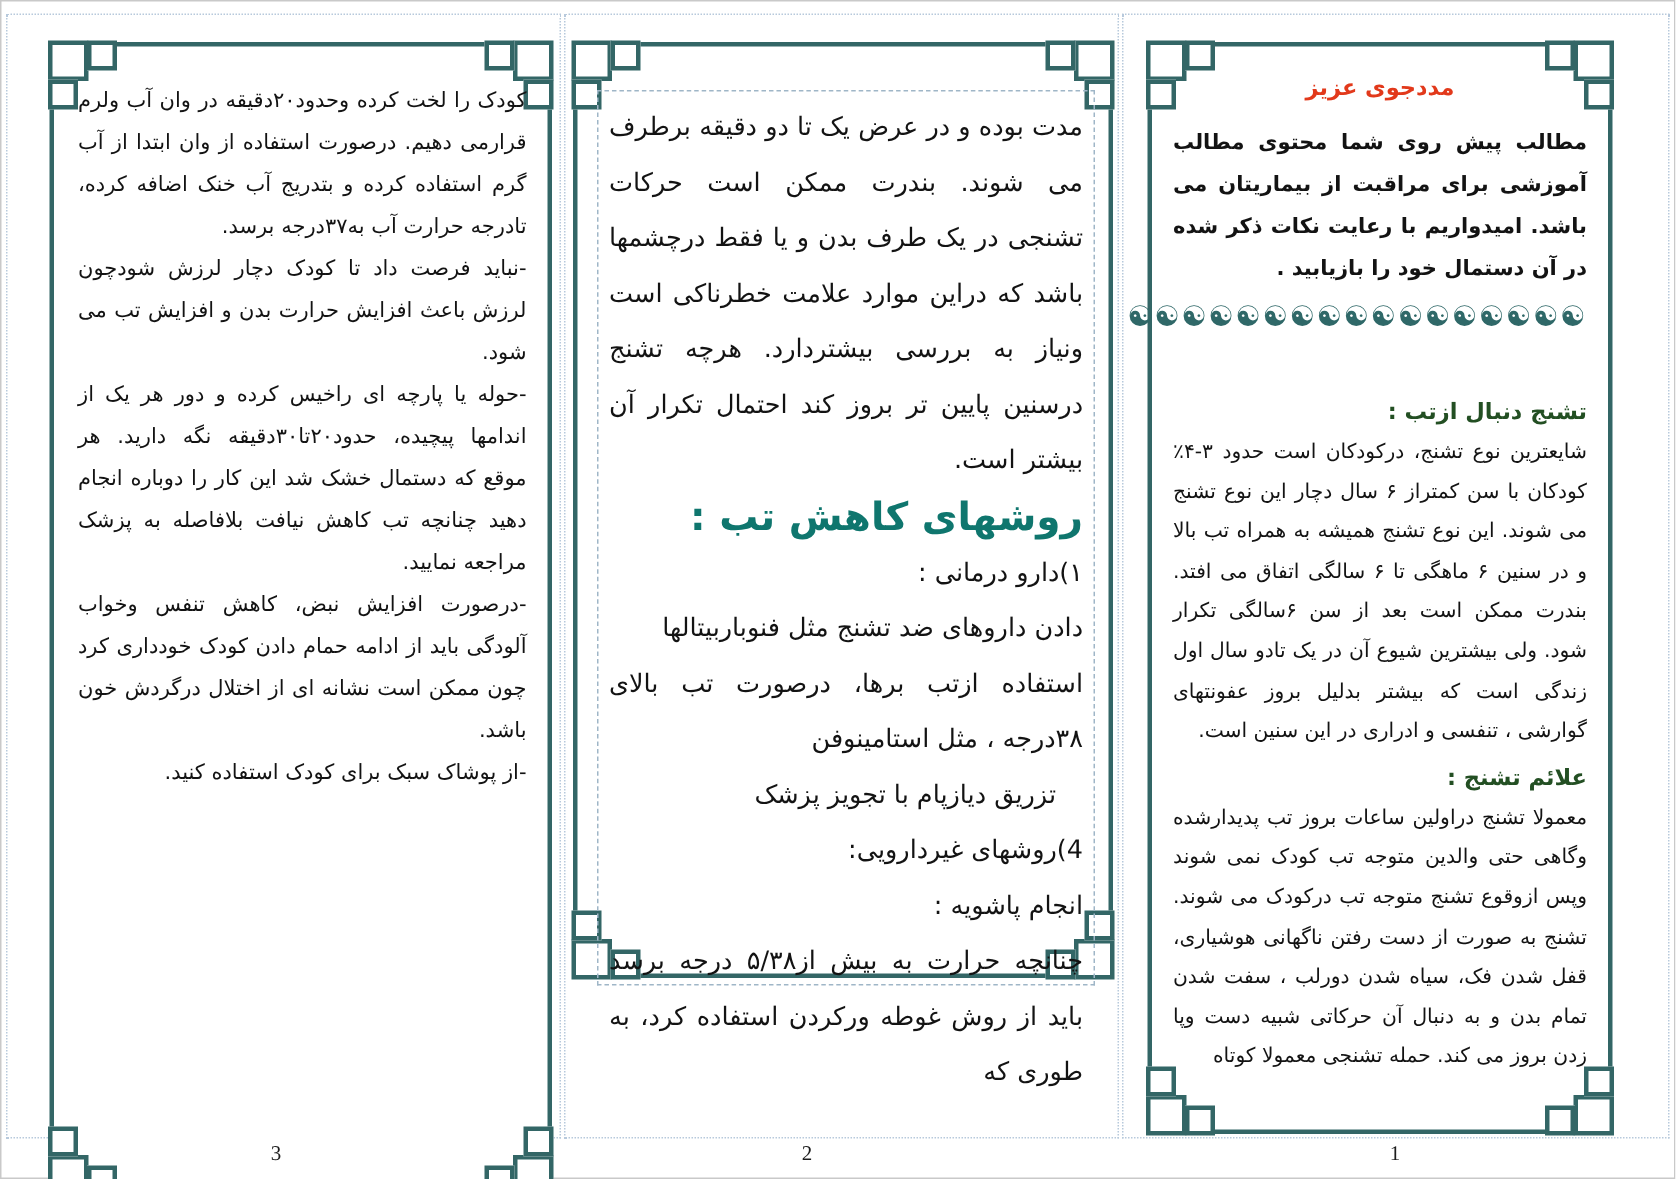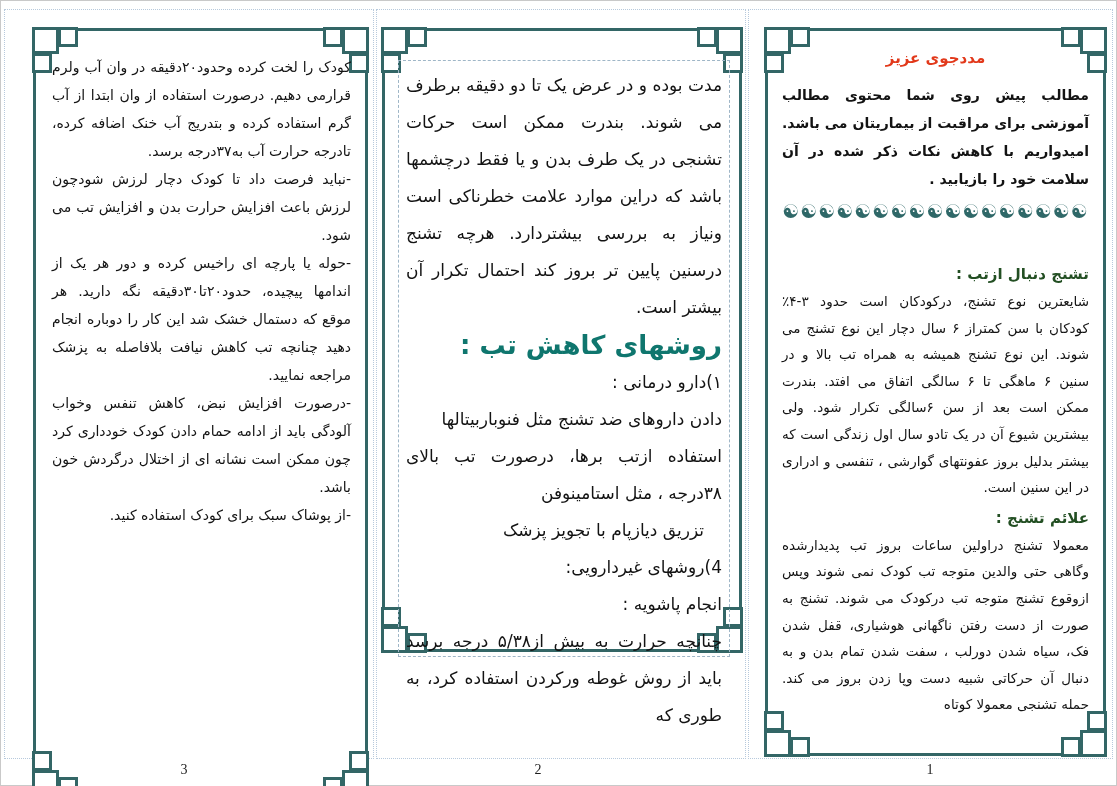--- a/index.html
+++ b/index.html
@@ -13,21 +13,21 @@
   
   .colbox{position:absolute;top:8px;height:750px;border:1px dotted #b7c9dc;box-sizing:border-box;}
   #colbox-3{left:3px;width:370px;}
   #colbox-2{left:375px;width:370px;}
   #colbox-1{left:747px;width:365px;}
 
   
   .sheet{position:absolute;top:27px;border:3px solid #336666;background:#fff;box-sizing:border-box;}
   #sheet-3{left:32px;width:335px;height:768px;}
   #sheet-2{left:381px;width:360px;height:624px;}
-  #sheet-1{left:764px;width:341px;height:728px;border-radius:19px;}
+  #sheet-1{left:764px;width:310px;height:728px;border-radius:19px;}
 
   
   .corner{position:absolute;width:52px;height:52px;pointer-events:none;}
   .corner .sq{position:absolute;box-sizing:border-box;background:#fff;border:3px solid #336666;}
   .sq.big{width:27px;height:27px;}
   .sq.small{width:20px;height:20px;}
   .corner.tl{left:-4px;top:-4px;}
   .corner.tl .big{left:0;top:0;}
   .corner.tl .n1{left:26px;top:0;}
   .corner.tl .n2{left:0;top:26px;}
@@ -164,21 +164,21 @@
         <span class="sq small n1"></span>
         <span class="sq small n2"></span>
       </div>
     <div class="corner br">
         <span class="sq big"></span>
         <span class="sq small n1"></span>
         <span class="sq small n2"></span>
       </div>
     <div class="content">
       <p class="p1-title">مددجوی عزیز</p>
-      <p class="p1-intro">مطالب پیش روی شما محتوی مطالب آموزشی برای مراقبت از بیماریتان می باشد. امیدواریم با کاهش نکات ذکر شده در آن سلامت خود را بازیابید .</p>
+      <p class="p1-intro">مطالب پیش روی شما محتوی مطالب آموزشی برای مراقبت از بیماریتان می باشد. امیدواریم با رعایت نکات ذکر شده در آن دستمال خود را بازیابید .</p>
       <p class="ornament-row">☯☯☯☯☯☯☯☯☯☯☯☯☯☯☯☯☯</p>
       <p class="p1-h first">تشنج دنبال ازتب :</p>
       <p class="p1-body">شایعترین نوع تشنج، درکودکان است حدود ۳-۴٪ کودکان با سن کمتراز ۶ سال دچار این نوع تشنج می شوند. این نوع تشنج همیشه به همراه تب بالا و در سنین ۶ ماهگی تا ۶ سالگی اتفاق می افتد. بندرت ممکن است بعد از سن ۶سالگی تکرار شود. ولی بیشترین شیوع آن در یک تادو سال اول زندگی است که بیشتر بدلیل بروز عفونتهای گوارشی ، تنفسی و ادراری در این سنین است.</p>
       <p class="p1-h">علائم تشنج :</p>
       <p class="p1-body">معمولا تشنج دراولین ساعات بروز تب پدیدارشده وگاهی حتی والدین متوجه تب کودک نمی شوند وپس ازوقوع تشنج متوجه تب درکودک می شوند. تشنج به صورت از دست رفتن ناگهانی هوشیاری، قفل شدن فک، سیاه شدن دورلب ، سفت شدن تمام بدن و به دنبال آن حرکاتی شبیه دست وپا زدن بروز می کند. حمله تشنجی معمولا کوتاه</p>
     </div>
   </section>
 
   <div class="pagenum" id="pagenum-3">3</div>
   <div class="pagenum" id="pagenum-2">2</div>

